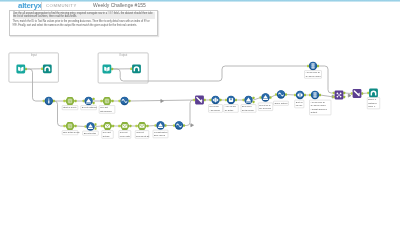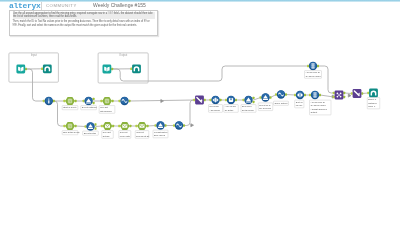--- a/index.html
+++ b/index.html
@@ -1,18 +1,18 @@
 <!DOCTYPE html>
 <html><head>
 <meta charset="utf-8">
 <style>
   html,body{margin:0;padding:0;width:400px;height:146px;overflow:hidden;background:#fff;font-family:"Liberation Sans",sans-serif;}
   #page{position:relative;width:400px;height:146px;}
   .topbar{position:absolute;left:0;top:0;width:400px;height:2.4px;background:linear-gradient(to bottom,#8dcae4 0%,#a9d8ea 55%,#eaf5fa 100%);}
-  .brand{position:absolute;left:9px;top:1px;font-size:8px;font-weight:bold;color:#4aa3d8;letter-spacing:-0.3px;font-family:Liberation Mono, monospace;text-align:right;}
+  .brand{position:absolute;left:18px;top:1px;font-size:8px;font-weight:bold;color:#4aa3d8;letter-spacing:-0.3px;font-family:Liberation Sans, sans-serif;text-align:right;}
   .divider{position:absolute;left:41px;top:2px;width:1px;height:8px;background:#d4d4d4;}
   .community{position:absolute;left:46px;top:3px;font-size:4.2px;color:#9a9a9a;letter-spacing:0.55px;}
   .chaltitle{position:absolute;left:93px;top:2.4px;font-size:5px;color:#6b6b6b;}
   .docbox{position:absolute;left:9px;top:10px;width:147px;height:24px;border:1px solid #c9c9c9;background:#fff;box-shadow:1px 1px 1px rgba(0,0,0,.10);}
   .dtext{position:absolute;left:2.5px;right:2.5px;font-size:2.55px;line-height:3.5px;color:#5a5a5a;}
   .dtext.hi{background:#ececec;top:0.8px;padding:0 0.5px;}
   .dtext.bd{top:9.2px;}
   
   #canvas{position:absolute;left:0;top:0;width:400px;height:146px;}
   svg{position:absolute;left:0;top:0;}

